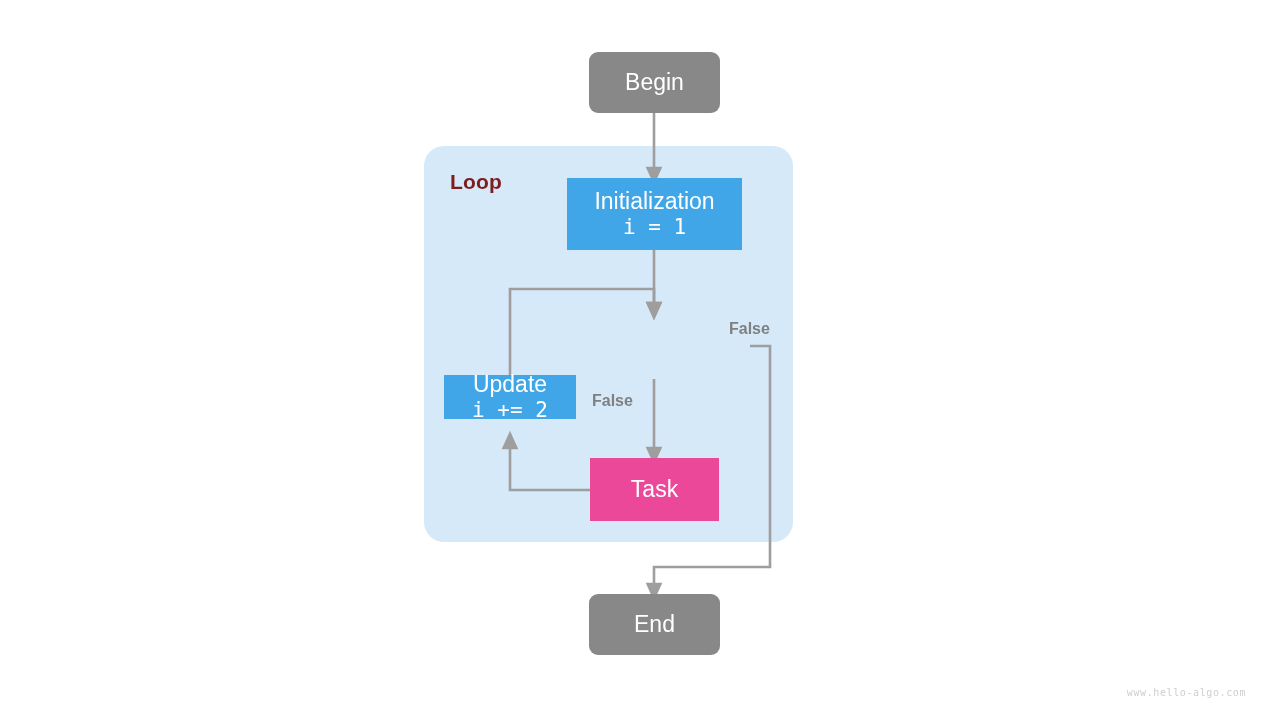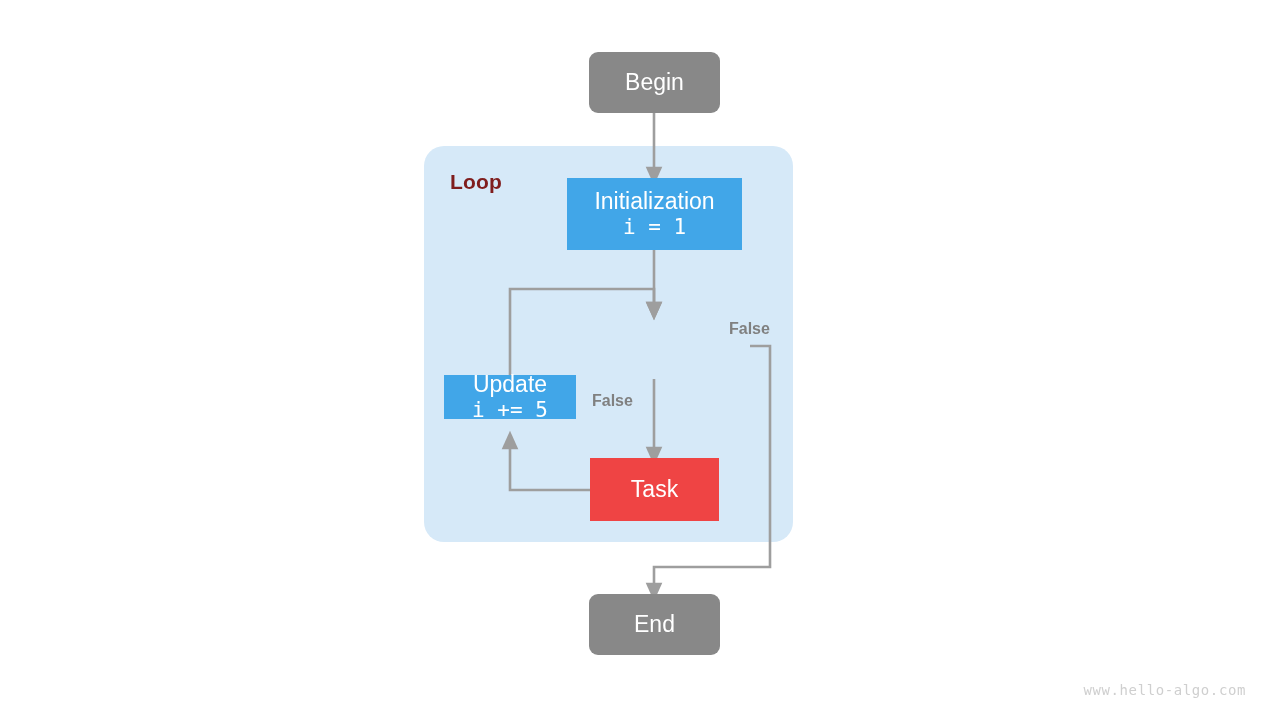--- a/index.html
+++ b/index.html
@@ -74,21 +74,21 @@
 
   .node-terminal {
     background: #888888;
     border-radius: 9px;
   }
   .node-process {
     background: #41a6e8;
     border-radius: 0;
   }
   .node-task {
-    background: #ef4444;
+    background: #ec4899;
     border-radius: 0;
     align-items: center;
   }
 
   
   #node-begin { left: 589px; top: 52px;  width: 131px; height: 61px; }
   #node-init  { left: 567px; top: 178px; width: 175px; height: 72px; }
   #node-update{ left: 444px; top: 375px; width: 132px; height: 44px; }
   #node-task  { left: 590px; top: 458px; width: 129px; height: 63px; }
   #node-end   { left: 589px; top: 594px; width: 131px; height: 61px; }
@@ -129,21 +129,21 @@
   }
   #label-false { left: 729px; top: 320px; }
   #label-true  { left: 592px; top: 392px; }
 
   
   .watermark {
     position: absolute;
     right: 34px;
     bottom: 22px;
     font-family: "DejaVu Sans Mono", monospace;
-    font-size: 14px;
+    font-size: 10px;
     color: #cfcfcf;
     letter-spacing: 0.6px;
     white-space: nowrap;
   }
 </style>
 </head>
 <body>
 
 <div id="canvas">
 
@@ -178,21 +178,21 @@
   </div>
 
   <div class="node node-process" id="node-init">
     <span class="title">Initialization</span>
     <span class="code">i = 1</span>
   </div>
 
 
   <div class="node node-process" id="node-update">
     <span class="title">Update</span>
-    <span class="code">i += 5</span>
+    <span class="code">i += 2</span>
   </div>
 
   <div class="node node-task" id="node-task">
     <span class="title">Task</span>
   </div>
 
   <div class="node node-terminal" id="node-end">
     <span class="title">End</span>
   </div>
 

